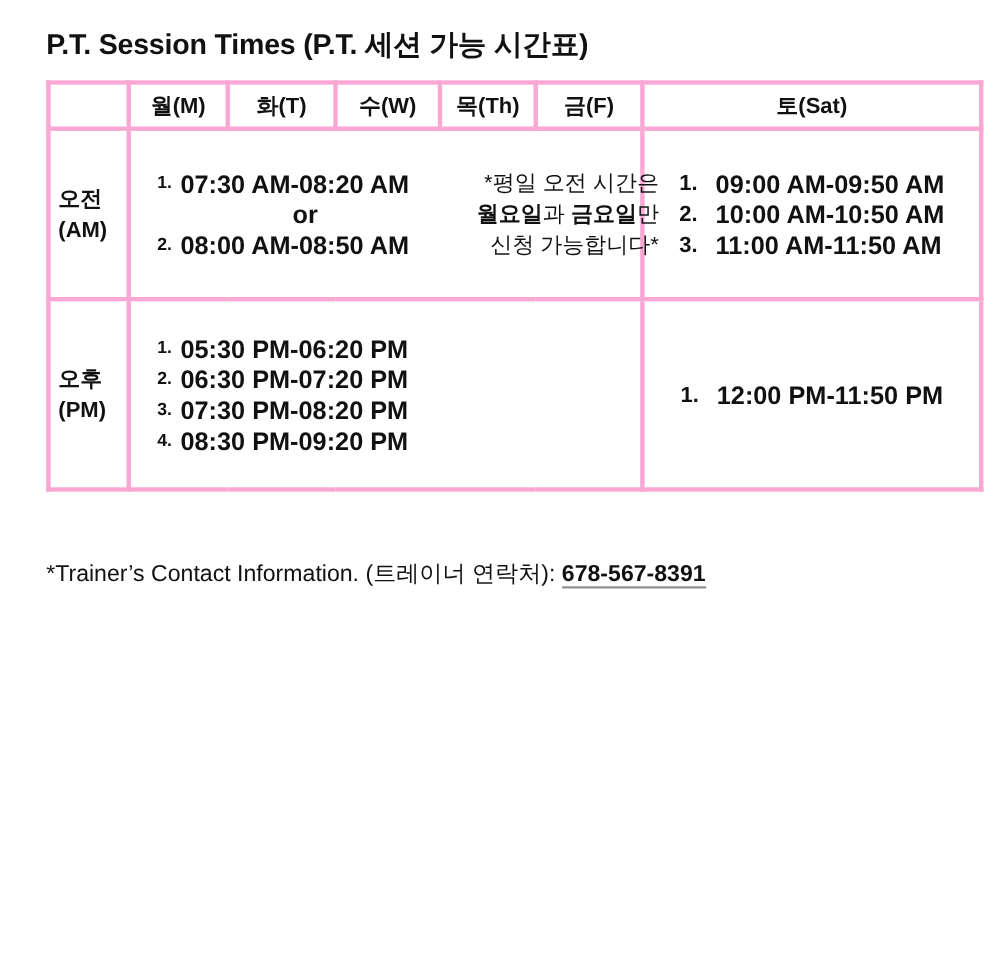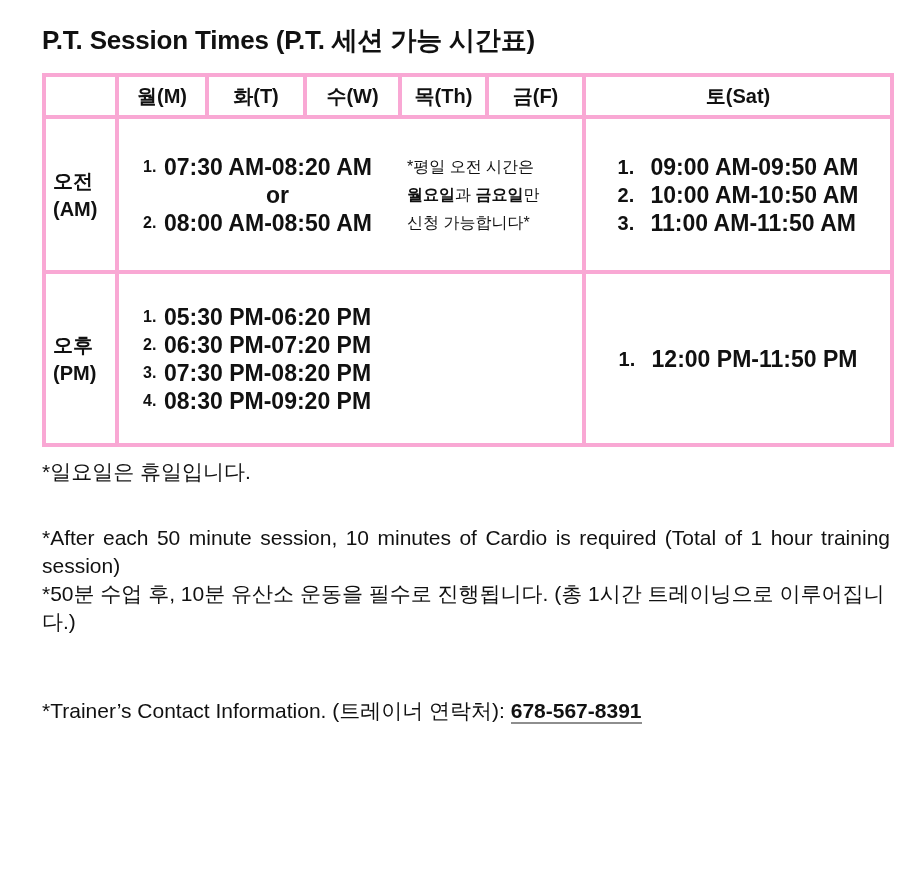--- a/index.html
+++ b/index.html
@@ -68,22 +68,22 @@
     font-size: 20px;
     line-height: 28px;
   }
   .or-line { padding-left: 21px; width: 248px; text-align: center; }
 
   .times-block { flex: none; width: 258px; }
   .note-block {
     flex: none;
     width: 192px;
     margin-left: 6px;
-    text-align: left;
-    font-size: 16px;
+    text-align: right;
+    font-size: 20px;
     line-height: 28px;
   }
   .note-block b { font-weight: bold; }
 
   td.sat-cell .tlist { width: fit-content; margin: 0 auto; }
 
   
   .fnotes { font-size: 21px; line-height: 28px; }
   .fnotes .block-closed { margin-top: 11px; }
   .fnotes .block-cardio { margin-top: 38px; }
@@ -189,27 +189,22 @@
                 <span>12:00 PM-11:50 PM</span>
               </div>
           </div>
         </td>
       </tr>
     </tbody>
   </table>
 
   <div class="fnotes">
     <div class="block-closed">
-      <div>*일요일은 휴일입니다.</div>
     </div>
 
-    <div class="block-cardio">
-      <div class="justify">*After each 50 minute session, 10 minutes of Cardio is required (Total of 1 hour training session)</div>
-      <div>*50분 수업 후, 10분 유산소 운동을 필수로 진행됩니다. (총 1시간 트레이닝으로 이루어집니다.)</div>
-    </div>
 
     <div class="block-contact">
       <span>*Trainer’s Contact Information. (트레이너 연락처): </span><span class="phone">678-567-8391</span>
     </div>
 
 
   </div>
 
 </div>
 

